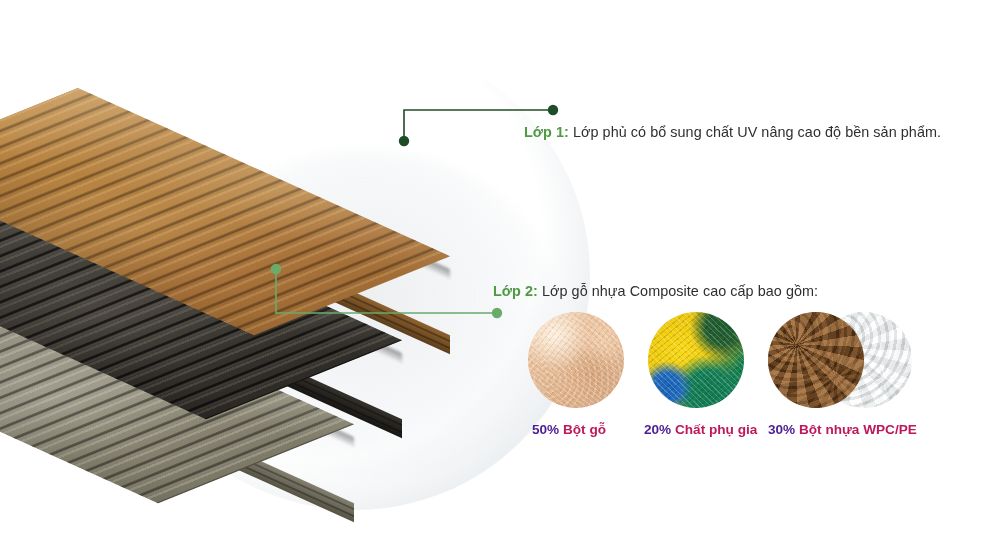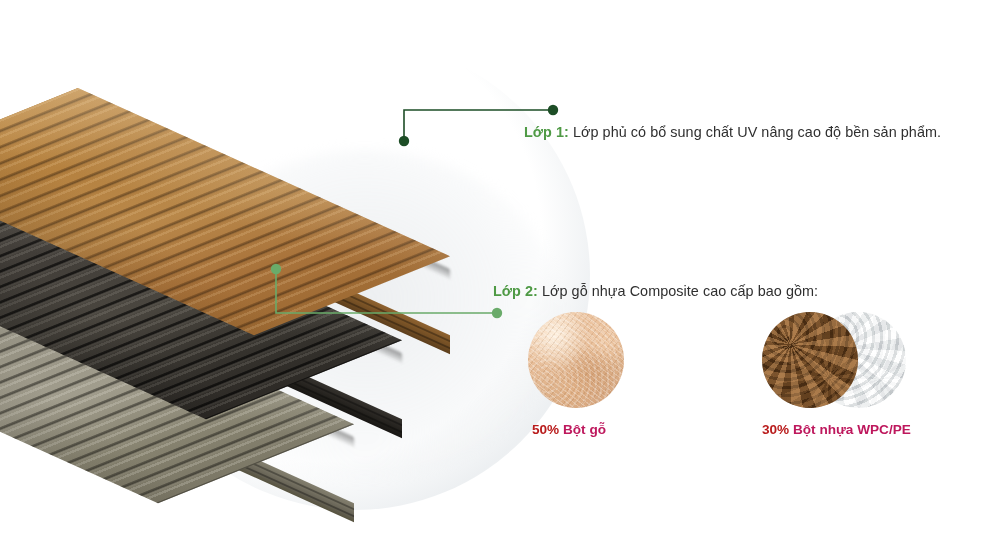--- a/index.html
+++ b/index.html
@@ -272,21 +272,21 @@
     height: 140px;
     z-index: 50;
   }
   .material {
     position: absolute;
     top: 0;
     width: 140px;
   }
   #material-wood   { left: 0px; }
   #material-addit  { left: 120px; }
-  #material-wpc    { left: 238px; }
+  #material-wpc    { left: 244px; }
 
   .swatch-wrap {
     position: relative;
     height: 96px;
   }
 
   .swatch {
     position: absolute;
     top: 0;
     width: 96px;
@@ -369,21 +369,21 @@
       repeating-conic-gradient(from 55deg at 70% 68%, rgba(198,146,93,0.50) 0 13deg, rgba(44,26,10,0.42) 13deg 26deg);
     opacity: 0.62;
   }
 
   .material-label {
     margin-top: 14px;
     font-size: 13.6px;
     font-weight: bold;
     white-space: nowrap;
   }
-  .pct { color: #b91c1c; }
+  .pct { color: #4c1d95; }
   .mat-name { color: #be185d; }
 
   #material-wood  .material-label { padding-left: 8px; }
   #material-addit .material-label { padding-left: 0px; }
   #material-wpc   .material-label { padding-left: 0px; }
 </style>
 </head>
 <body>
 
 <div id="stage">
@@ -470,20 +470,28 @@
 
     <div class="material" id="material-wood">
       <div class="swatch-wrap">
         <div class="swatch" id="swatch-wood"></div>
       </div>
       <div class="material-label">
         <span class="pct">50%</span><span class="mat-name"> Bột gỗ</span>
       </div>
     </div>
 
+    <div class="material" id="material-addit">
+      <div class="swatch-wrap">
+        <div class="swatch" id="swatch-addit"></div>
+      </div>
+      <div class="material-label">
+        <span class="pct">20%</span><span class="mat-name"> Chất phụ gia</span>
+      </div>
+    </div>
 
     <div class="material" id="material-wpc">
       <div class="swatch-wrap">
         <div class="swatch" id="swatch-pe"></div>
         <div class="swatch" id="swatch-wpc"></div>
       </div>
       <div class="material-label">
         <span class="pct">30%</span><span class="mat-name"> Bột nhựa WPC/PE</span>
       </div>
     </div>

